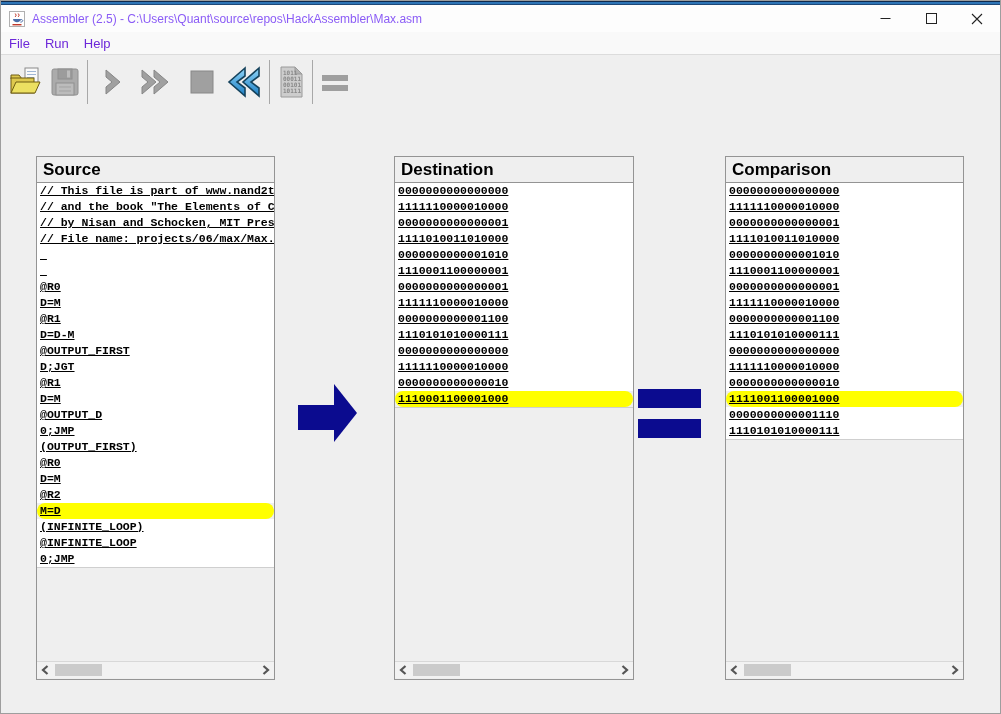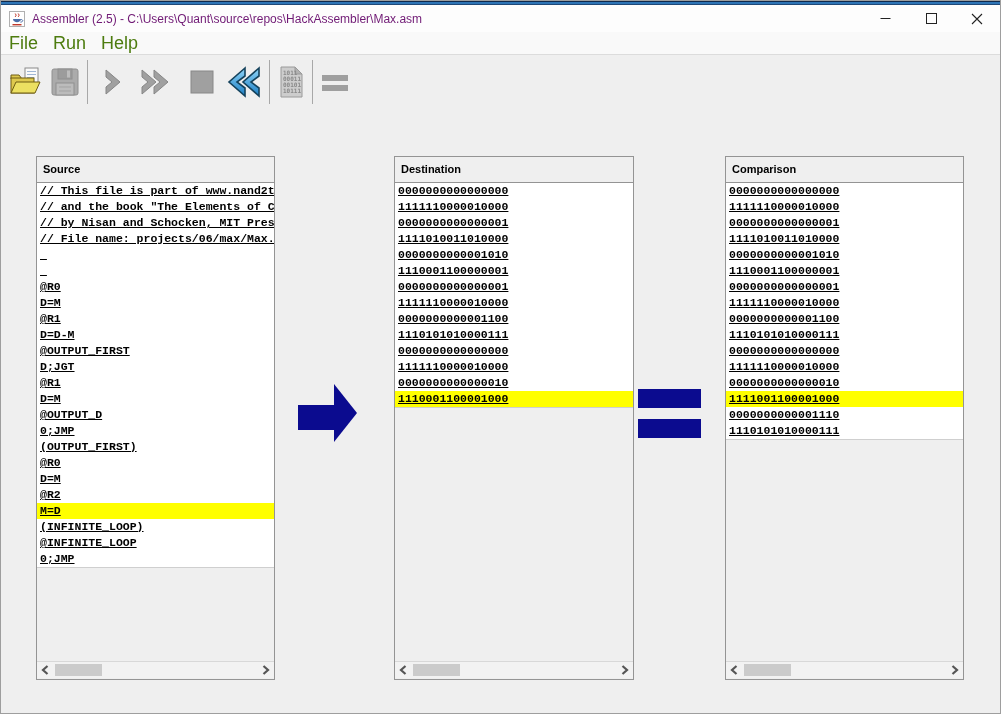--- a/index.html
+++ b/index.html
@@ -5,47 +5,47 @@
   html,body{margin:0;padding:0;background:#d8d8d8;font-family:"Liberation Sans",sans-serif;}
   .window{position:relative;width:1001px;height:714px;background:#efefef;border:1px solid #9e9e9e;box-sizing:border-box;overflow:hidden;}
 
   
   .top-strip{position:absolute;left:0;top:0;width:100%;height:4px;
     background:linear-gradient(#10294b 0%,#10294b 20%,#2e74b5 35%,#2e74b5 70%,#142a4d 100%);}
 
   
   .titlebar{position:absolute;left:0;top:4px;width:100%;height:27px;background:#fdfdfd;display:flex;align-items:center;}
   .app-icon{width:16px;height:16px;margin-left:8px;flex:0 0 auto;}
-  .title-text{margin-left:7px;font-size:12px;color:#701a75;white-space:nowrap;}
+  .title-text{margin-left:7px;font-size:12px;color:#8b5cf6;white-space:nowrap;}
   .win-controls{position:absolute;right:0;top:0;height:27px;display:flex;}
   .win-btn{width:46px;height:27px;display:flex;align-items:center;justify-content:center;background:#fdfdfd;}
 
   
   .menubar{position:absolute;left:0;top:31px;width:100%;height:22px;background:#f9f9f9;border-bottom:1px solid #dcdcdc;display:flex;align-items:center;}
-  .menu-item{font-size:18px;color:#4d7c0f;padding:2px 7px;margin-left:1px;}
+  .menu-item{font-size:13px;color:#6d28d9;padding:2px 7px;margin-left:1px;}
 
   
   .toolbar{position:absolute;left:0;top:54px;width:100%;height:53px;background:#efefef;border-bottom:1px solid #adadad;display:flex;align-items:center;}
   .tbtn{height:44px;display:flex;align-items:center;justify-content:center;}
   .tsep{width:1px;height:44px;background:#a8a8a8;margin:0 6px;}
 
   
   .main{position:absolute;left:0;top:107px;width:100%;height:607px;background:#efefef;}
 
   
   .panel{position:absolute;top:155px;height:524px;background:#efefef;border:1px solid #949494;box-sizing:border-box;}
   .panel-source{left:35px;width:239px;}
   .panel-destination{left:393px;width:240px;}
   .panel-comparison{left:724px;width:239px;}
-  .panel-header{height:25px;line-height:25px;padding-left:6px;font-size:11px;font-weight:bold;color:#000;border-bottom:1px solid #949494;background:#efefef;}
+  .panel-header{height:25px;line-height:25px;padding-left:6px;font-size:17px;font-weight:bold;color:#000;border-bottom:1px solid #949494;background:#efefef;}
   .panel-content{position:relative;width:100%;overflow:hidden;box-shadow:0 1px 0 #cfcfcf;text-decoration:underline;}
   .row{height:16px;line-height:16px;background:#ffffff;color:#000;
        font-family:"Liberation Mono","DejaVu Sans Mono",monospace;font-size:11.5px;font-weight:bold;
        white-space:pre;padding-left:3px;overflow:hidden;}
-  .row.hl{background:var(--highlight,#ffff00);}
+  .row.hl{background:var(--highlight,#ffff00);border-radius:8px;}
 
   
   .hscroll{position:absolute;left:0;right:0;bottom:1px;height:16px;background:#f2f2f2;border-top:1px solid #d8d8d8;}
   .sb-arrow{position:absolute;top:1px;width:12px;height:14px;display:flex;align-items:center;justify-content:center;}
   .sb-left{left:2px;} .sb-right{right:2px;}
   .sb-thumb{position:absolute;left:18px;top:2px;width:47px;height:12px;background:#cbcbcb;}
 
   
   .arrow-shaft{position:absolute;left:297px;top:404px;width:37px;height:25px;background:var(--graphic,#0b0b8f);}
   .arrow-head{position:absolute;left:333px;top:383px;width:0;height:0;

